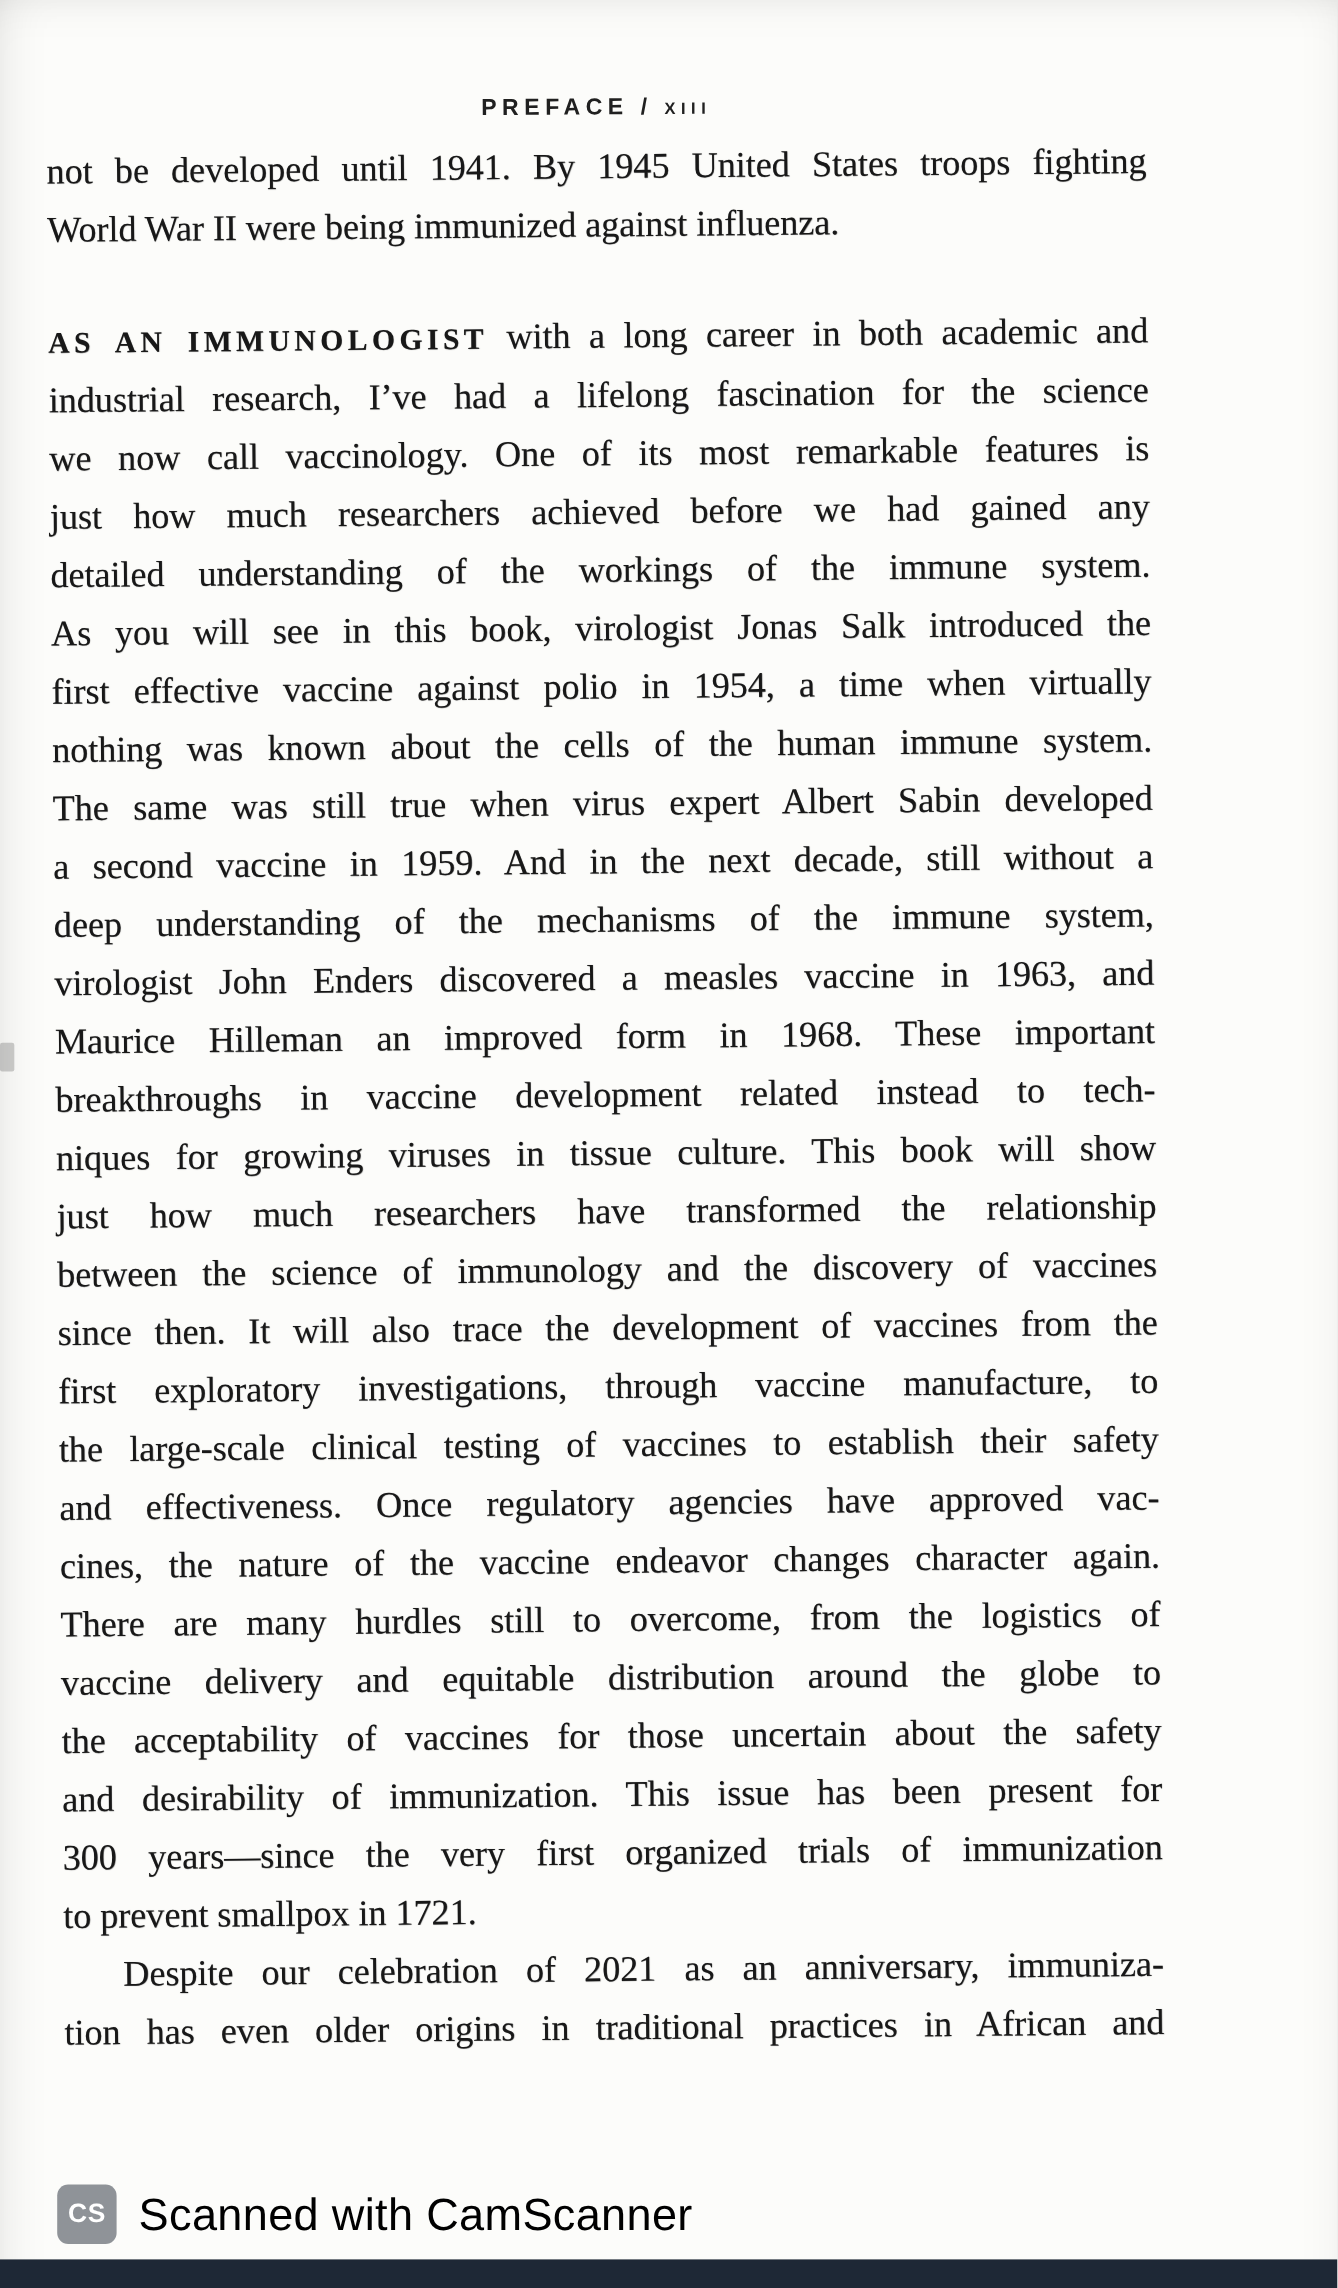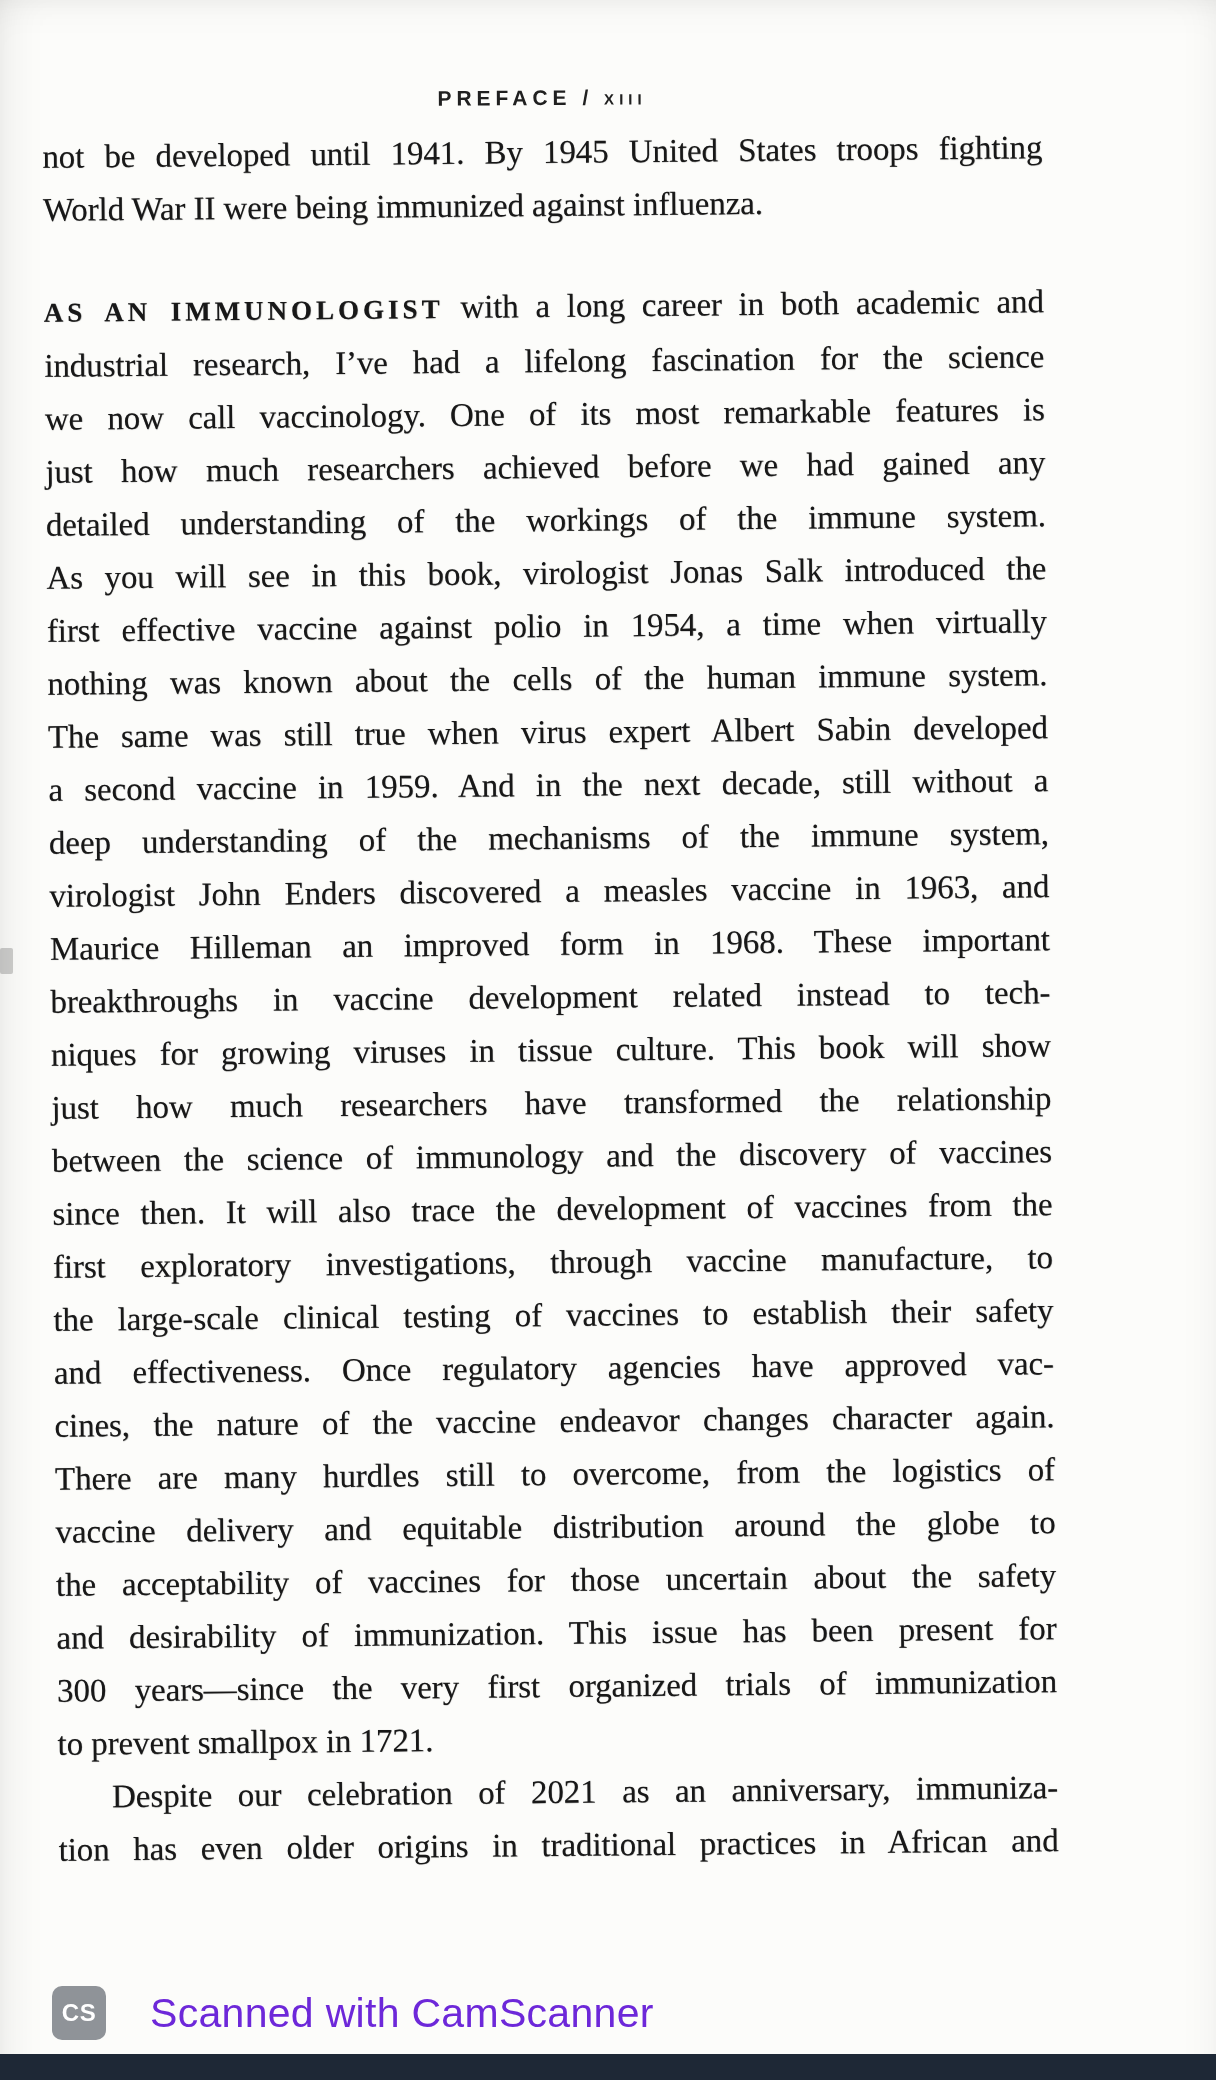--- a/index.html
+++ b/index.html
@@ -83,23 +83,22 @@
     color: #ffffff;
     font-weight: 700;
     font-size: 24px;
     display: flex;
     align-items: center;
     justify-content: center;
     letter-spacing: 0.5px;
   }
   .cs-text {
     font-size: 41px;
-    color: #6d28d9;
+    color: #000000;
     letter-spacing: 0.3px;
-    margin-left: 24px;
   }
   .footer-bar {
     position: absolute;
     left: 0;
     right: 0;
     bottom: 0;
     height: 26px;
     background: #1e2836;
   }
 </style>

